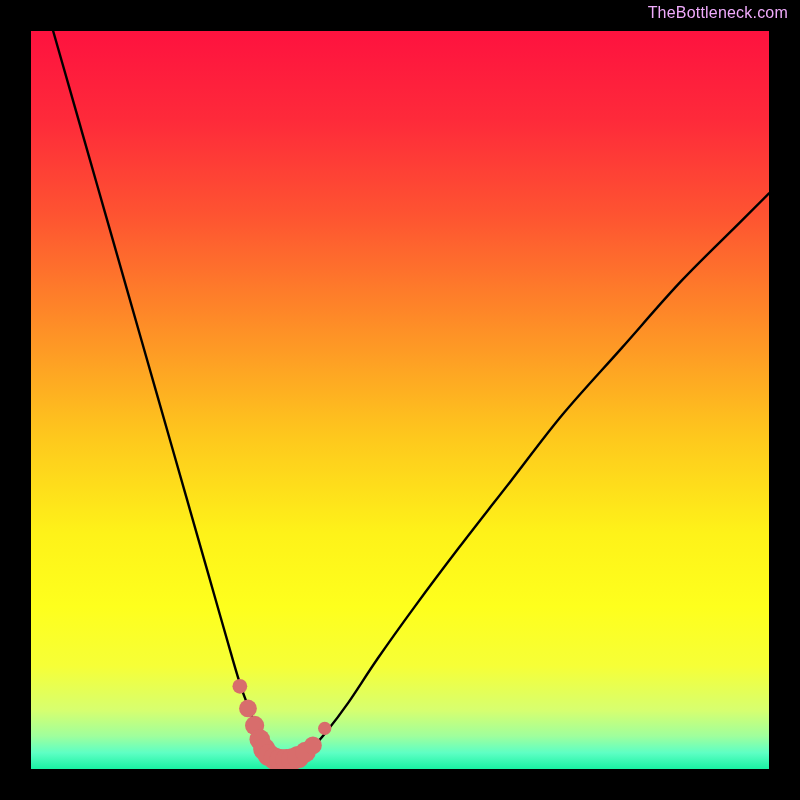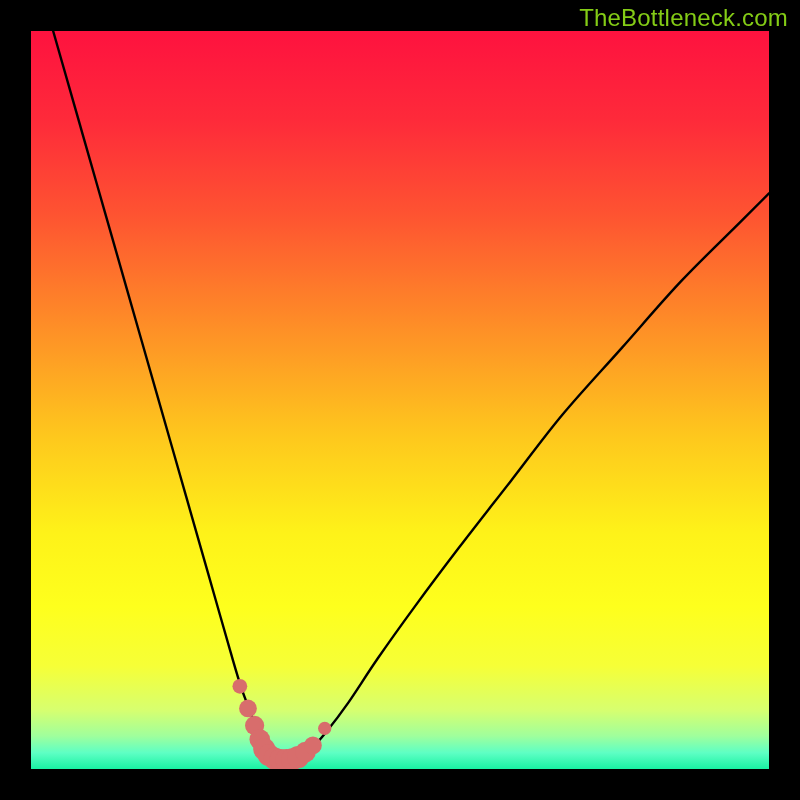--- a/index.html
+++ b/index.html
@@ -16,22 +16,22 @@
     left: 0;
     top: 0;
     width: 800px;
     height: 800px;
     background: #000;
   }
   .watermark {
     position: absolute;
     top: 4px;
     right: 12px;
-    color: #84cc16;
-    font-size: 24px;
+    color: #f0abfc;
+    font-size: 16px;
     font-weight: 500;
     letter-spacing: 0.2px;
     z-index: 10;
     text-align: right;
   }
   .plot-area {
     position: absolute;
     left: 31px;
     top: 31px;
     width: 738px;

